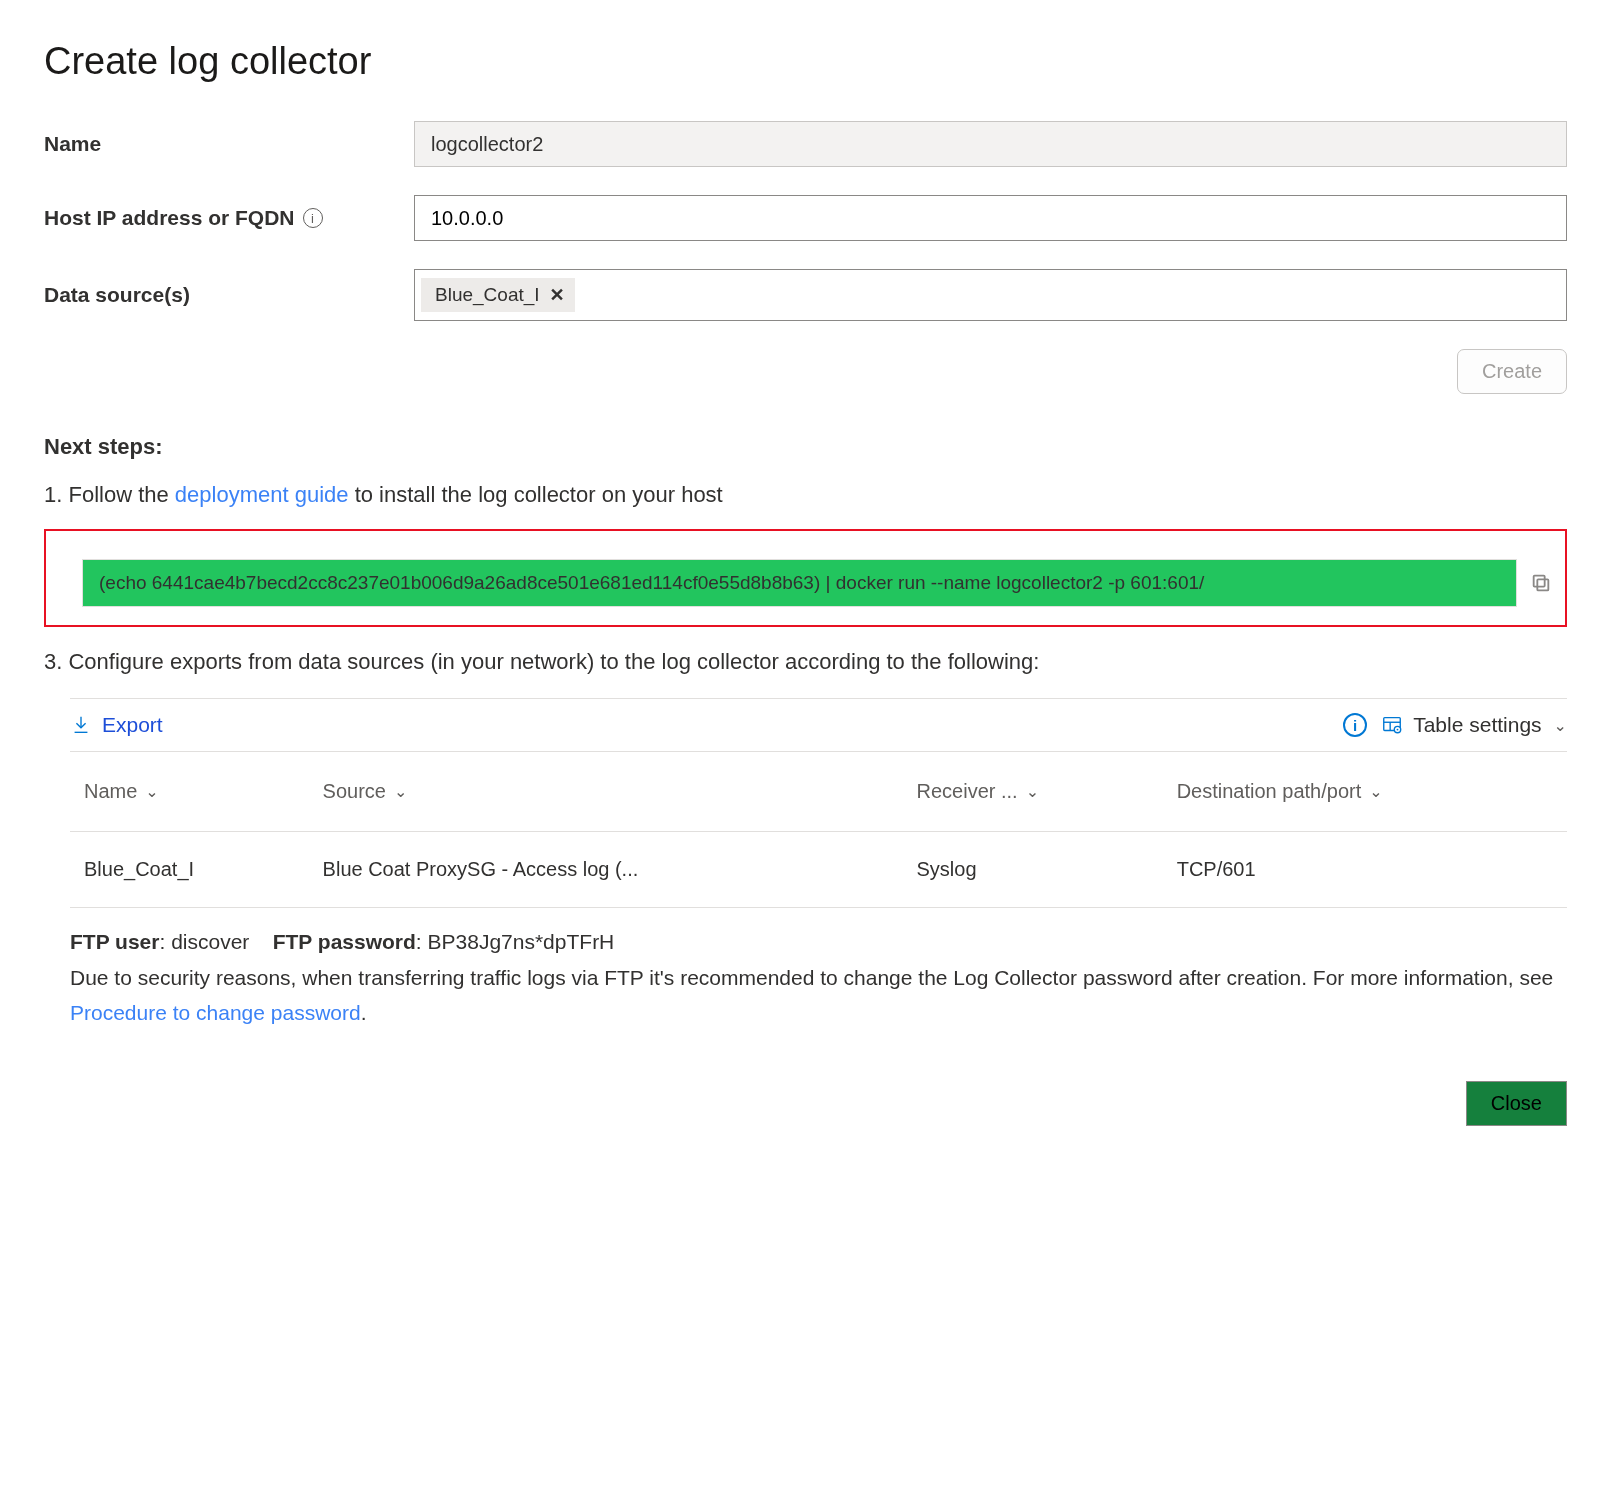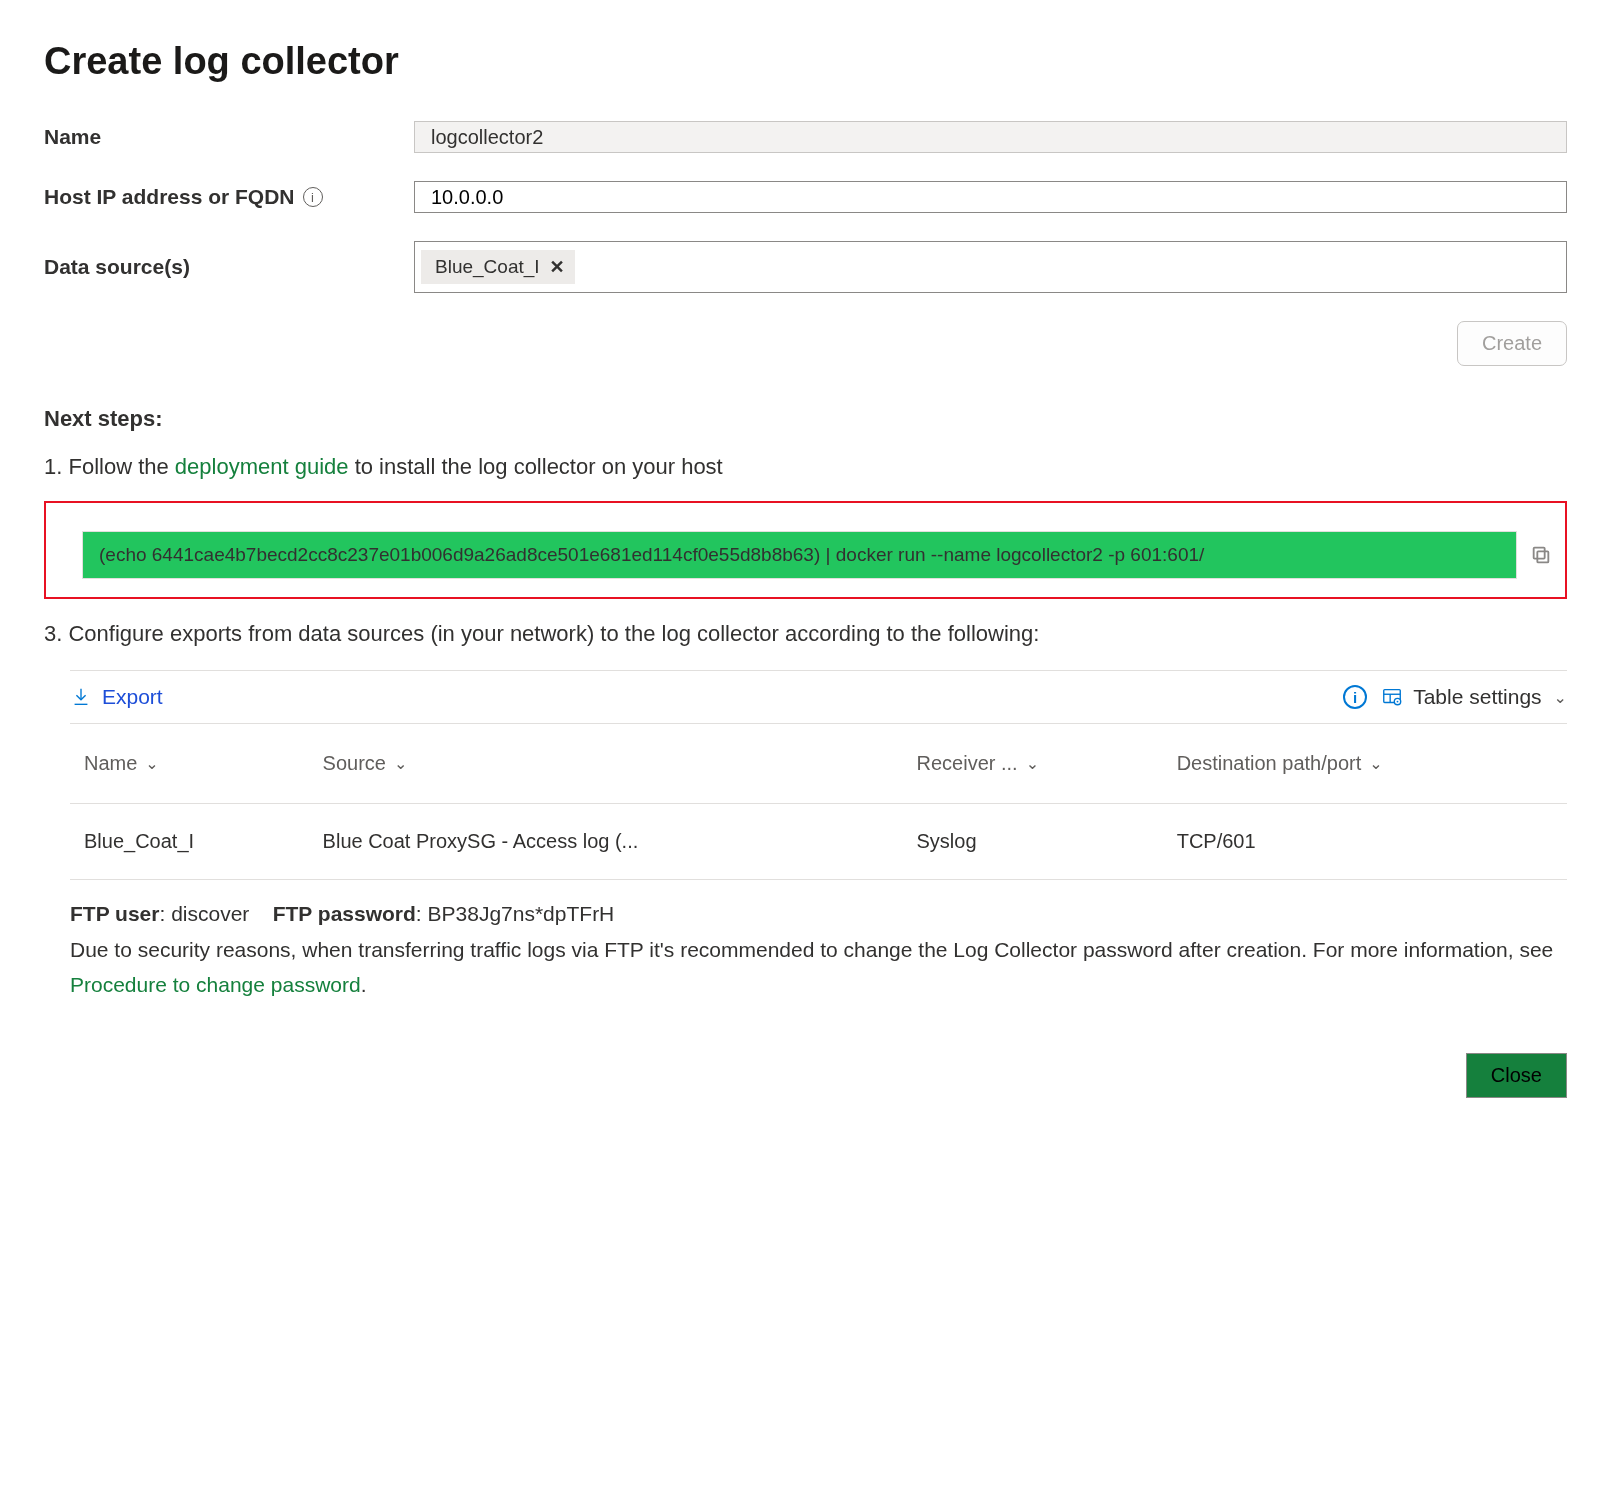--- a/index.html
+++ b/index.html
@@ -6,21 +6,21 @@
     body {
       font-family: "Segoe UI", -apple-system, BlinkMacSystemFont, sans-serif;
       background: #fff;
       color: #323130;
       font-size: 20px;
       padding: 40px 44px;
       width: 1611px;
     }
     h1 {
       font-size: 38px;
-      font-weight: 700;
+      font-weight: 400;
       margin-bottom: 38px;
       color: #1b1a19;
     }
     .form-row {
       display: flex;
       align-items: center;
       margin-bottom: 28px;
     }
     .form-label {
       width: 370px;
@@ -40,21 +40,21 @@
       justify-content: center;
       font-size: 13px;
       font-weight: 400;
       color: #605e5c;
     }
     .form-field {
       flex: 1;
     }
     .text-input {
       width: 100%;
-      height: 32px;
+      height: 46px;
       border: 1px solid #8a8886;
       padding: 0 16px;
       font-size: 20px;
       font-family: inherit;
       background: #fff;
     }
     .text-input.readonly {
       background: #f3f2f1;
       border-color: #c8c6c4;
       color: #323130;
@@ -106,21 +106,21 @@
     .next-steps-heading {
       font-size: 22px;
       font-weight: 700;
       margin-bottom: 18px;
     }
     .step {
       font-size: 22px;
       margin-bottom: 18px;
       line-height: 1.5;
     }
-    .link { color: #15803d; text-decoration: none; cursor: pointer; }
+    .link { color: #3b82f6; text-decoration: none; cursor: pointer; }
     .highlight-box {
       border: 2px solid #e81123;
       padding: 14px 10px 18px;
       margin-bottom: 18px;
     }
     .code-row {
       display: flex;
       align-items: center;
       gap: 10px;
       margin-top: 14px;

